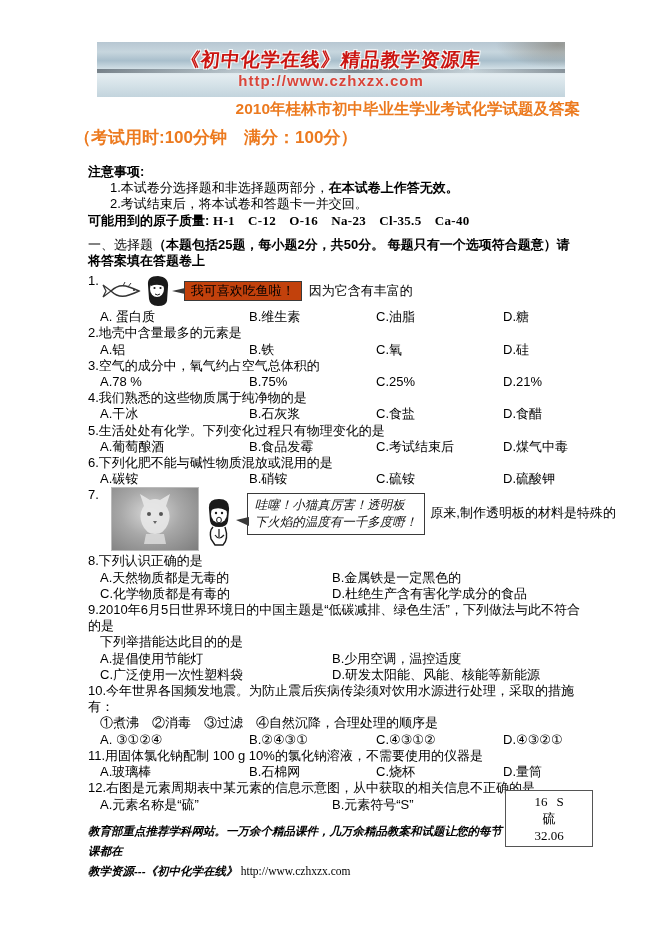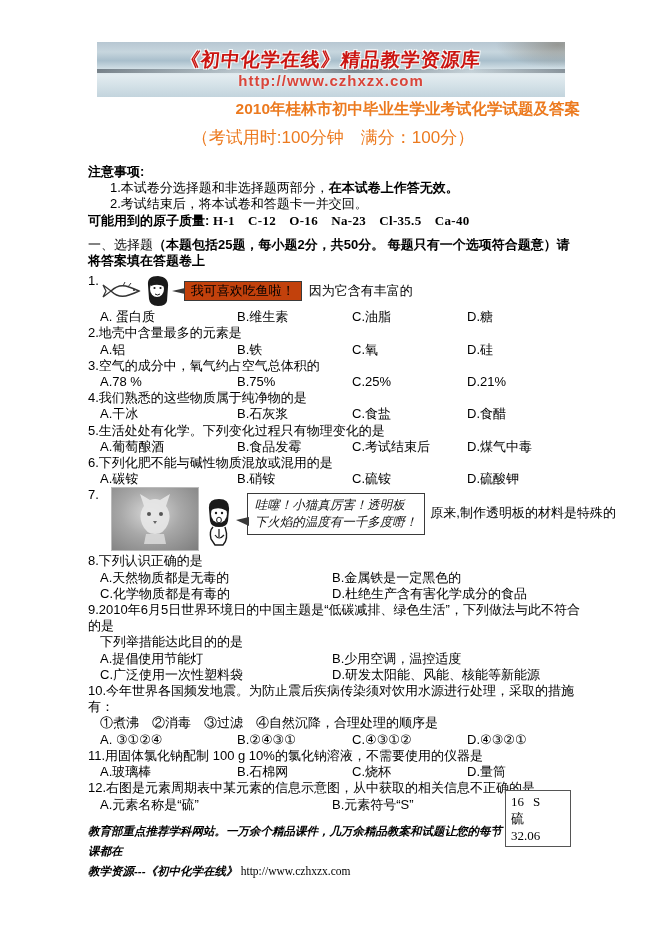--- a/index.html
+++ b/index.html
@@ -32,34 +32,34 @@
     color:#d8453a;font-weight:bold;font-size:15px;letter-spacing:1px;
     text-shadow:0 0 2px rgba(255,255,255,.8);
   }
 
   
   .doc-title{
     position:absolute;left:86px;top:99px;width:494px;text-align:right;
     color:#ec7a1f;font-weight:bold;font-size:15.5px;
   }
   .doc-subtitle{
-    position:absolute;left:86px;top:126px;width:494px;text-align:center;
-    color:#ec7a1f;font-weight:normal;font-size:17px;
+    position:absolute;left:74px;top:126px;width:494px;text-align:left;
+    color:#ec7a1f;font-weight:bold;font-size:17px;
   }
 
   
   .content{position:absolute;left:88px;top:164px;width:492px;font-size:13px;line-height:16.2px;}
   b,.bold{font-weight:bold;}
   .indent{padding-left:22px;}
   .indent-sm{padding-left:12px;}
   .atomic-vals{font-family:"Liberation Serif", serif;font-weight:bold;letter-spacing:.3px;}
   .gap4{height:4px;}
   .gap8{height:8px;}
 
-  .opts4{display:grid;grid-template-columns:137px 115px 115px auto;padding-left:12px;}
+  .opts4{display:grid;grid-template-columns:137px 115px 115px auto;padding-left:12px;gap:12px;}
   .opts2{display:grid;grid-template-columns:232px auto;padding-left:12px;}
 
   
   .q1row{display:flex;align-items:center;height:36px;}
   .qnum{align-self:flex-start;line-height:16px;}
   .fish{width:42px;height:22px;margin-left:2px;flex:none;}
   .head1{width:27px;height:32px;margin-left:1px;flex:none;}
   .bubble{
     position:relative;border:1px solid #3a3a3a;background:#c2410c;
     padding:1px 6px;margin-left:13px;white-space:nowrap;flex:none;
@@ -90,23 +90,23 @@
     content:"";position:absolute;left:-12px;bottom:8px;
     border-top:3px solid transparent;border-bottom:6px solid transparent;
     border-right:13px solid #3a3a3a;
   }
   .q7suffix{margin-left:5px;margin-top:18px;white-space:nowrap;}
 
   
   .q12{position:relative;}
   .element-box{
     position:absolute;left:417px;top:10px;width:54px;
-    border:1px solid #555;background:#fff;
+    border:1px solid #555;background:#fff;text-align:center;
     font-family:"Liberation Serif", serif;font-size:13px;line-height:17px;
-    padding:2px 5px;z-index:2;
+    padding:2px 16px;z-index:2;
   }
   .eb-sym{margin-left:9px;}
 
   
   .footer{margin-top:8px;font-size:11.5px;line-height:20px;font-weight:bold;font-style:italic;}
   .footer-l1{width:418px;}
   .footer-url{font-family:"Liberation Serif", serif;font-style:normal;font-weight:normal;}
 </style>
 </head>
 <body>

